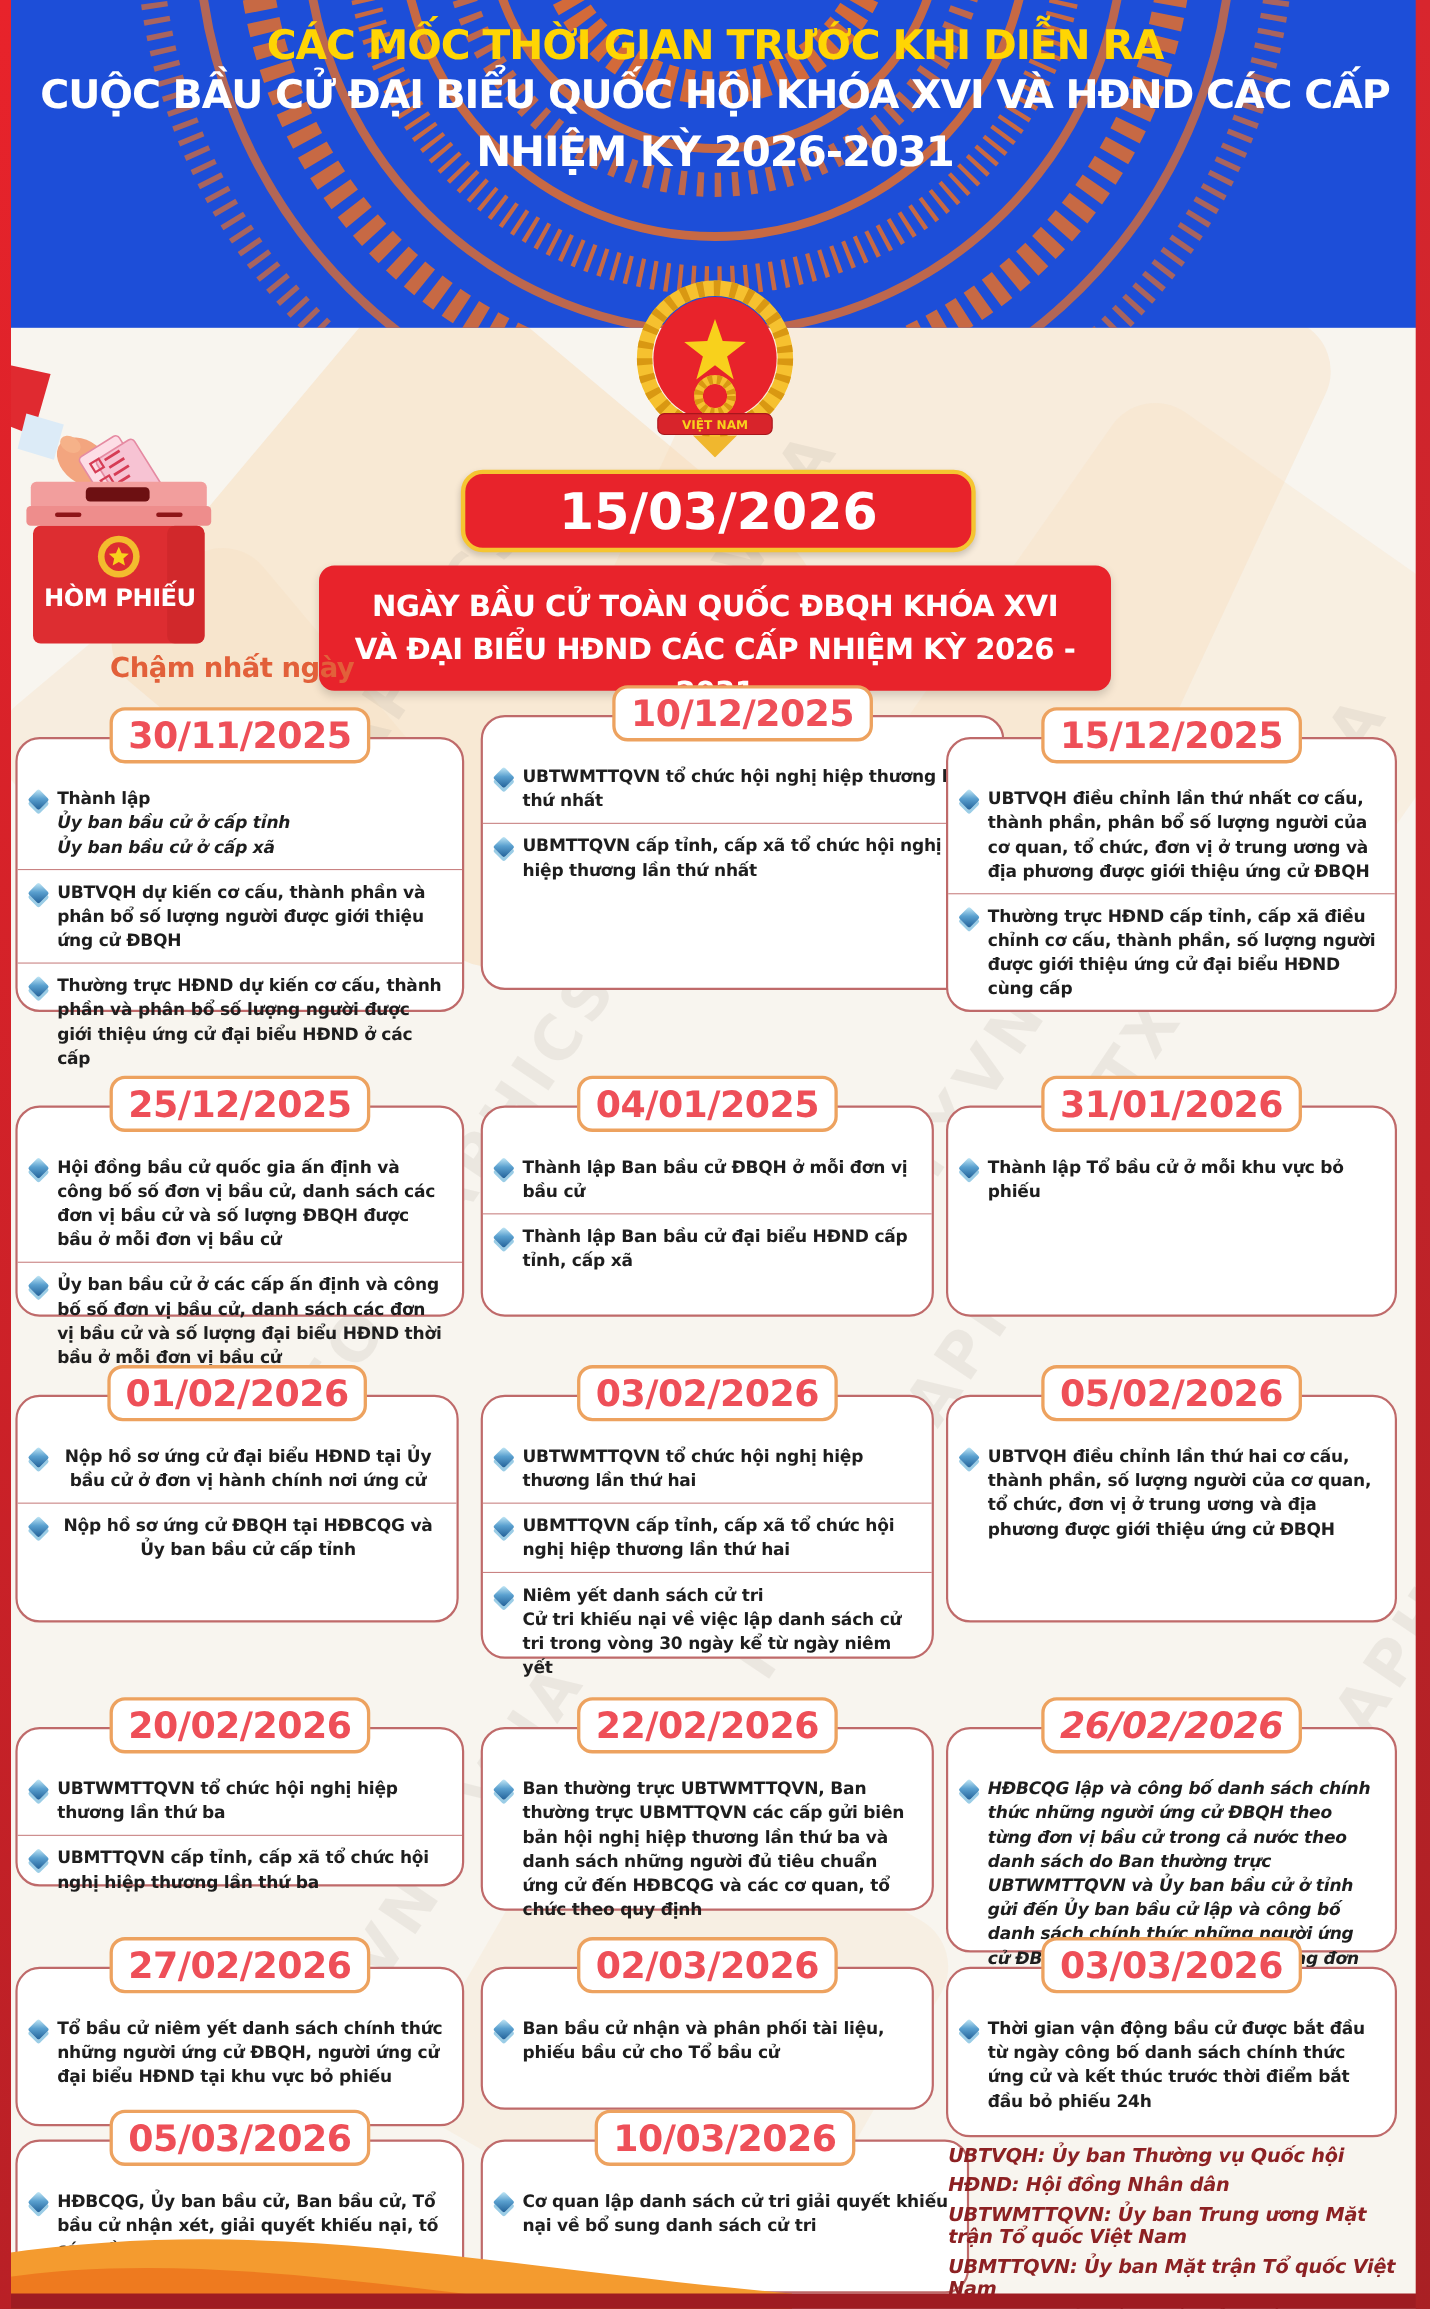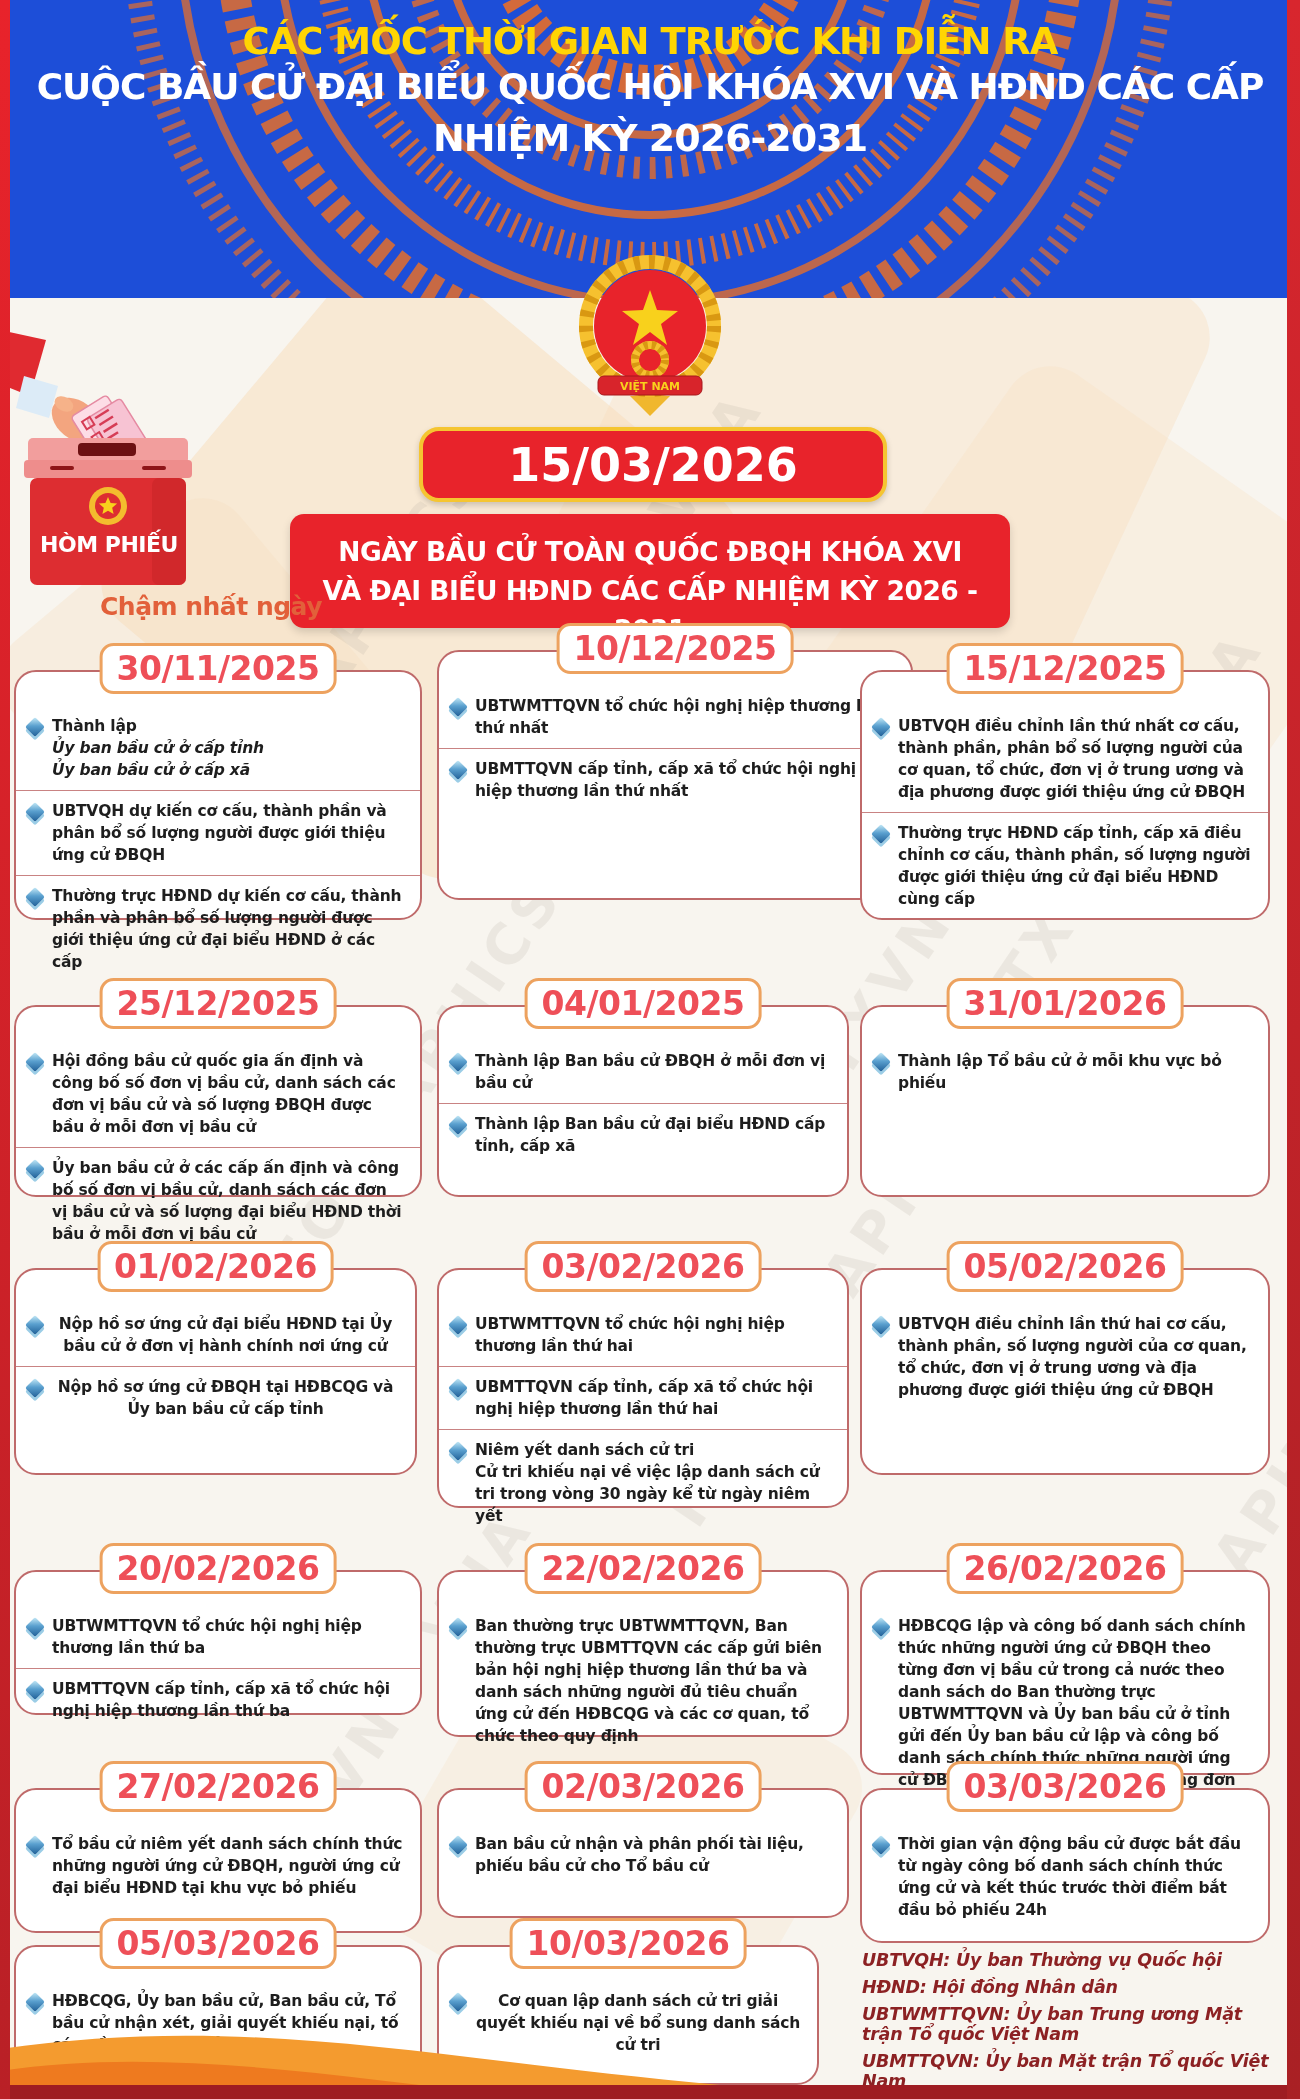--- a/index.html
+++ b/index.html
@@ -346,21 +346,21 @@
         <div class="pill"><span>22/02/2026</span></div>
         <div class="items">
           <div class="item">
             <span class="blt"></span>
             <div class="txt">
               <div>Ban thường trực UBTWMTTQVN, Ban thường trực UBMTTQVN các cấp gửi biên bản hội nghị hiệp thương lần thứ ba và danh sách những người đủ tiêu chuẩn ứng cử đến HĐBCQG và các cơ quan, tổ chức theo quy định</div>
             </div>
           </div>
         </div>
       </section>
-      <section class="card" style="left: 860px; top: 1570px; width: 410px; height: 205px;">
+      <section class="card" style="left: 860px; top: 1570px; width: 410px; height: 205px; font-style: italic;">
         <div class="pill"><span>26/02/2026</span></div>
         <div class="items">
           <div class="item">
             <span class="blt"></span>
             <div class="txt">
               <div>HĐBCQG lập và công bố danh sách chính thức những người ứng cử ĐBQH theo từng đơn vị bầu cử trong cả nước theo danh sách do Ban thường trực UBTWMTTQVN và Ủy ban bầu cử ở tỉnh gửi đến Ủy ban bầu cử lập và công bố danh sách chính thức những người ứng cử ĐBQH, đại biểu HĐND theo từng đơn vị bầu cử</div>
             </div>
           </div>
         </div>
       </section>
@@ -401,21 +401,21 @@
         <div class="pill"><span>05/03/2026</span></div>
         <div class="items">
           <div class="item">
             <span class="blt"></span>
             <div class="txt">
               <div>HĐBCQG, Ủy ban bầu cử, Ban bầu cử, Tổ bầu cử nhận xét, giải quyết khiếu nại, tố cáo về người ứng cử</div>
             </div>
           </div>
         </div>
       </section>
-      <section class="card" style="left: 437px; top: 1945px; width: 382px; height: 140px; text-align: center;">
+      <section class="card" style="left: 437px; top: 1945px; width: 444px; height: 140px;">
         <div class="pill"><span>10/03/2026</span></div>
         <div class="items">
           <div class="item">
             <span class="blt"></span>
             <div class="txt">
               <div>Cơ quan lập danh sách cử tri giải quyết khiếu nại về bổ sung danh sách cử tri</div>
             </div>
           </div>
         </div>
       </section>

